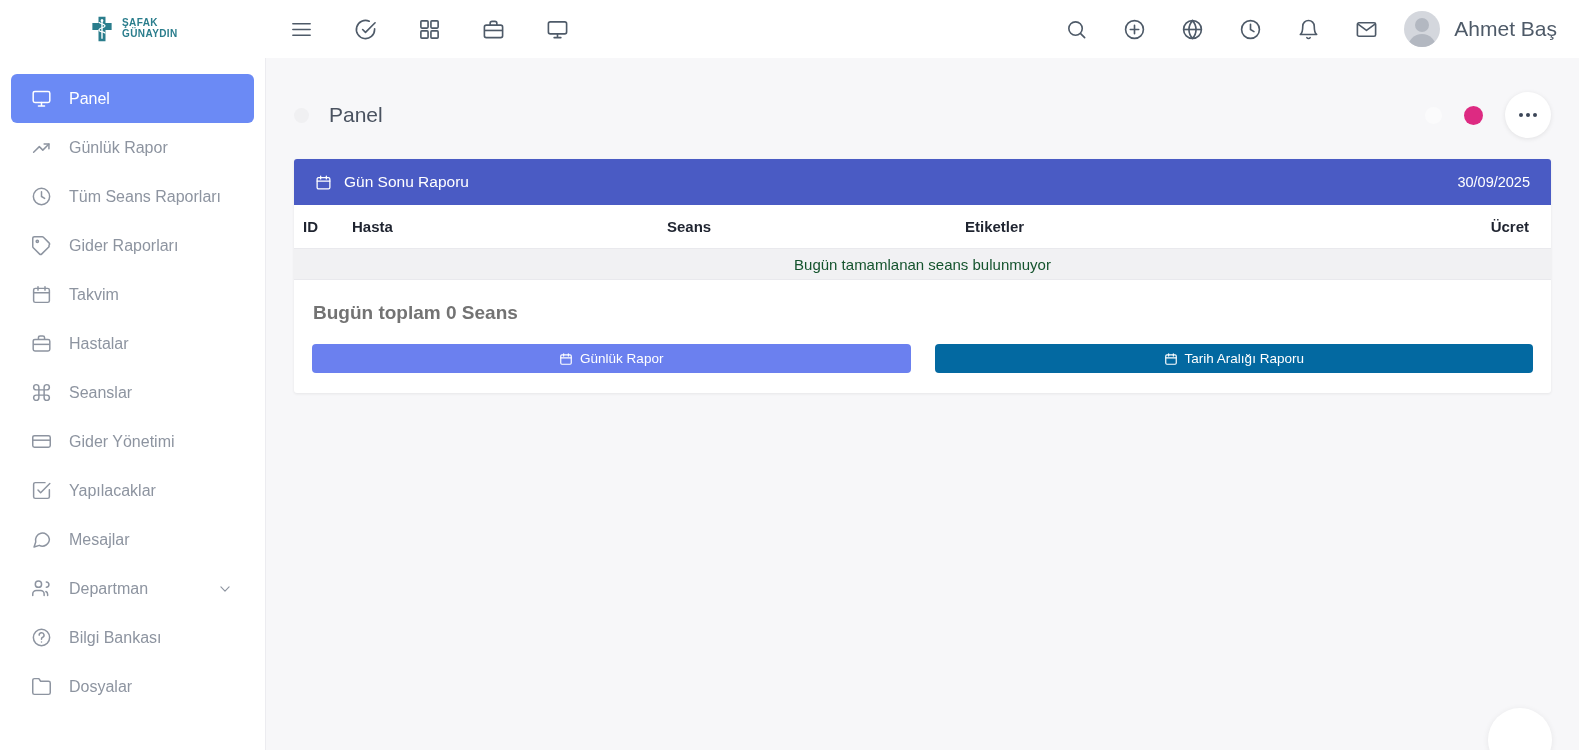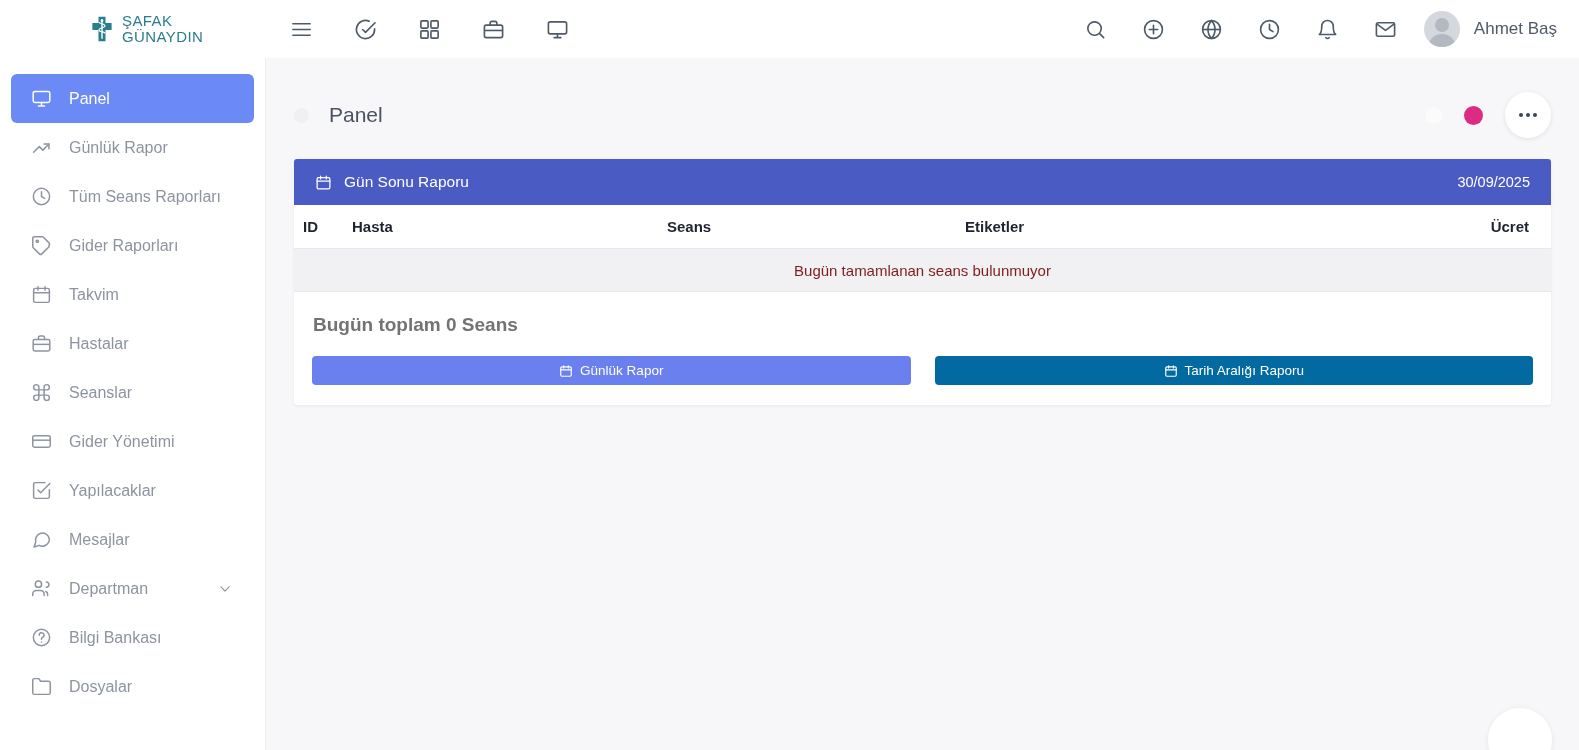--- a/index.html
+++ b/index.html
@@ -21,21 +21,21 @@
   }
   .logo-wrap {
     width: 266px; height: 58px;
     display: flex; align-items: center; padding-left: 88px;
     flex: 0 0 266px;
   }
   .logo-mark { width: 28px; height: 28px; flex: 0 0 28px; margin-right: 6px; }
   .logo-text { line-height: 1.08; }
   .logo-text .l1, .logo-text .l2 {
     display: block;
-    font-size: 15px; font-weight: 400; letter-spacing: .4px;
+    font-size: 10px; font-weight: 700; letter-spacing: .4px;
     color: #2a7d8c;
   }
 
   .topbar-left-icons {
     display: flex; align-items: center; gap: 40px;
     margin-left: 23px;
   }
   .topbar-right {
     margin-left: auto; display: flex; align-items: center;
     gap: 34px; padding-right: 22px;
@@ -55,21 +55,21 @@
   .avatar .head {
     position: absolute; top: 7px; left: 11px;
     width: 14px; height: 14px; border-radius: 50%;
     background: #b3b8c1;
   }
   .avatar .body {
     position: absolute; top: 23px; left: 4px;
     width: 28px; height: 20px; border-radius: 14px 14px 0 0;
     background: #b3b8c1;
   }
-  .user-name { font-size: 17px; color: #4e5a68; white-space: nowrap; }
+  .user-name { font-size: 21px; color: #4e5a68; white-space: nowrap; }
 
   
   .sidebar {
     position: absolute; top: 58px; left: 0;
     width: 266px; height: 692px;
     background: #ffffff;
     border-right: 1px solid #ececf0;
     padding-top: 16px;
     overflow: hidden;
   }
@@ -157,23 +157,23 @@
     padding: 13px 0 13px 0;
     border-bottom: 1px solid #e9e9ed;
   }
   table.rep th.c-id   { width: 58px; padding-left: 9px; }
   table.rep th.c-hasta{ width: 315px; }
   table.rep th.c-seans{ width: 298px; }
   table.rep th.c-etik { width: 380px; }
   table.rep th.c-ucret{ text-align: right; padding-right: 22px; }
   .empty-row {
     background: #f1f1f3;
-    height: 43px;
+    height: 31px;
     display: flex; align-items: center; justify-content: center;
-    font-size: 15px; color: #7f1d1d;
+    font-size: 15px; color: #14532d;
     border-bottom: 1px solid #e9e9ed;
   }
   .card-body { padding: 22px 18px 20px 18px; }
   .total-line {
     font-size: 19px; font-weight: bold; color: #737373;
     margin: 0 0 20px 1px;
   }
   .btn-row { display: flex; gap: 24px; }
   .btn {
     flex: 1 1 0; height: 29px;

